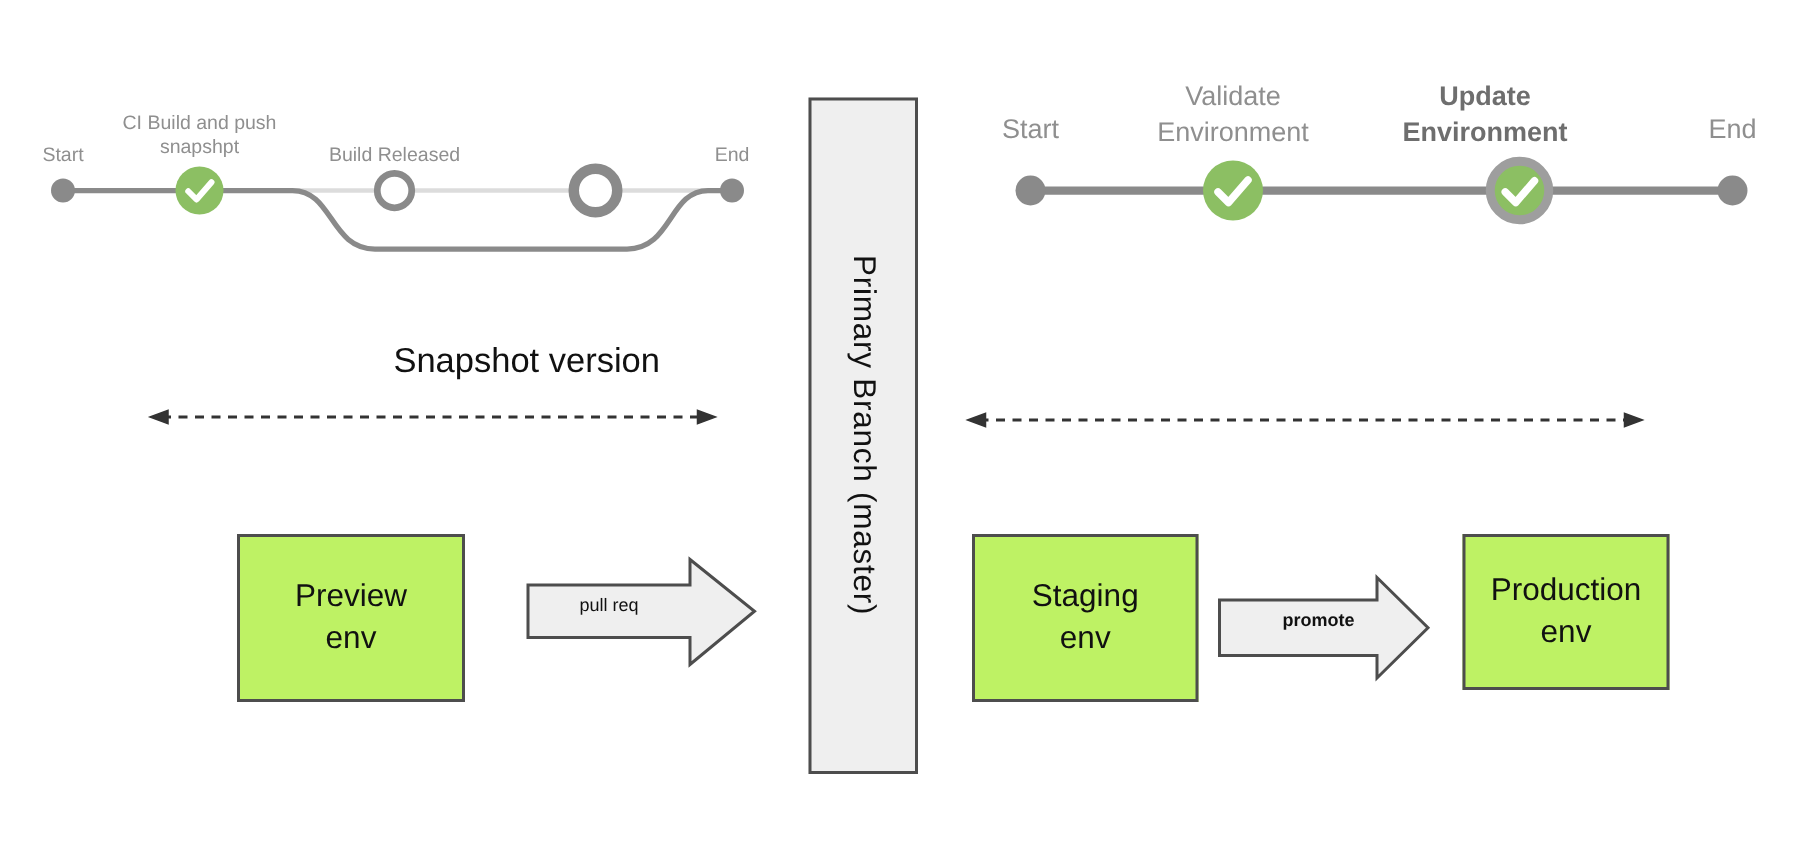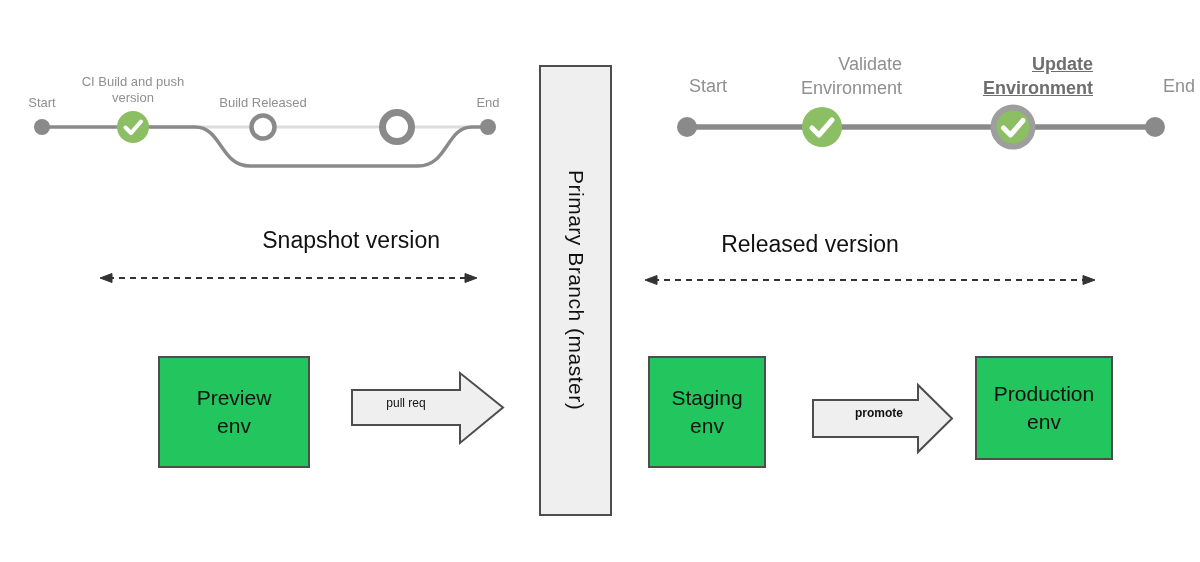--- a/index.html
+++ b/index.html
@@ -6,26 +6,26 @@
   .canvas{
     position:relative;width:1200px;height:562px;background:#ffffff;overflow:hidden;
     font-family:"Liberation Sans", sans-serif;color:#111;
   }
   svg{position:absolute;left:0;top:0;}
   .node-label{
     position:absolute;text-align:center;white-space:pre-line;
     color:#8f8f8f;font-size:13px;line-height:1.22;
   }
   .node-label.bold{font-weight:bold;color:#6e6e6e;}
-  .node-label.big{font-size:18px;line-height:1.35;text-align:right;}
+  .node-label.big{font-size:18px;line-height:1.35;}
   .section-title{
     position:absolute;text-align:center;font-size:23px;color:#111;
   }
   .env-box{
-    position:absolute;background:#22c55e;border:2px solid #4d4d4d;
+    position:absolute;background:#bef264;border:2px solid #4d4d4d;
     display:flex;align-items:center;justify-content:center;text-align:center;
     font-size:21px;line-height:1.35;white-space:pre-line;color:#111;box-sizing:border-box;
   }
   .branch-box{
     position:absolute;left:539px;top:65px;width:73px;height:451px;
     background:#efefef;border:2px solid #4d4d4d;box-sizing:border-box;
     display:flex;align-items:center;justify-content:center;
   }
   .branch-box .vtext{
     writing-mode:vertical-rl;font-size:21px;color:#111;letter-spacing:0.5px;
@@ -87,39 +87,38 @@
       <polygon points="645,280 657,275.5 657,284.5"></polygon>
       <polygon points="1095,280 1083,275.5 1083,284.5"></polygon>
     </g>
 
     <polygon points="352,390 460,390 460,373 503,407.5 460,443 460,425 352,425" fill="#efefef" stroke="#4d4d4d" stroke-width="2" stroke-linejoin="miter"></polygon>
     <polygon points="813,400 918,400 918,385 952,418.5 918,452 918,437 813,437" fill="#efefef" stroke="#4d4d4d" stroke-width="2" stroke-linejoin="miter"></polygon>
   </svg>
 
   <div class="node-label" style="left:12px;top:95px;width:60px;">Start</div>
   <div class="node-label" style="left:63px;top:74px;width:140px;">CI Build and push
-version</div>
+snapshpt</div>
   <div class="node-label" style="left:203px;top:95px;width:120px;">Build Released</div>
   <div class="node-label" style="left:458px;top:95px;width:60px;">End</div>
 
   <div class="node-label big" style="left:647px;top:74px;width:80px;">Start</div>
   <div class="node-label big" style="left:742px;top:52px;width:160px;">Validate
 Environment</div>
-  <div class="node-label big bold" style="left:933px;top:52px;width:160px;text-decoration:underline;">Update
+  <div class="node-label big bold" style="left:910px;top:52px;width:160px;">Update
 Environment</div>
   <div class="node-label big" style="left:1115px;top:74px;width:80px;">End</div>
 
   <div class="section-title" style="left:140px;top:227px;width:300px;text-align:right;">Snapshot version</div>
-  <div class="section-title" style="left:660px;top:231px;width:300px;">Released version</div>
 
   <div class="env-box" style="left:158px;top:356px;width:152px;height:112px;">
     <span>Preview
 env</span>
   </div>
-  <div class="env-box" style="left:648px;top:356px;width:118px;height:112px;">
+  <div class="env-box" style="left:648px;top:356px;width:151px;height:112px;">
     <span>Staging
 env</span>
   </div>
   <div class="env-box" style="left:975px;top:356px;width:138px;height:104px;">
     <span>Production
 env</span>
   </div>
 
   <div class="branch-box">
     <span class="vtext">Primary Branch (master)</span>

